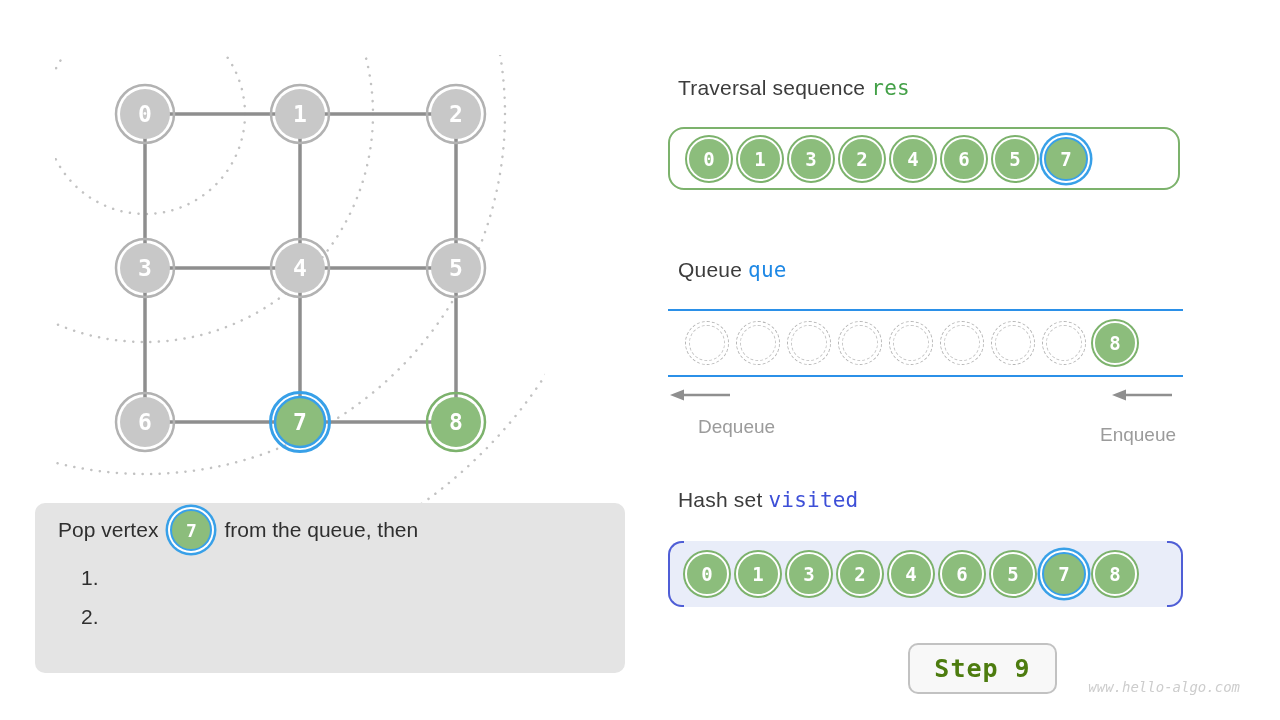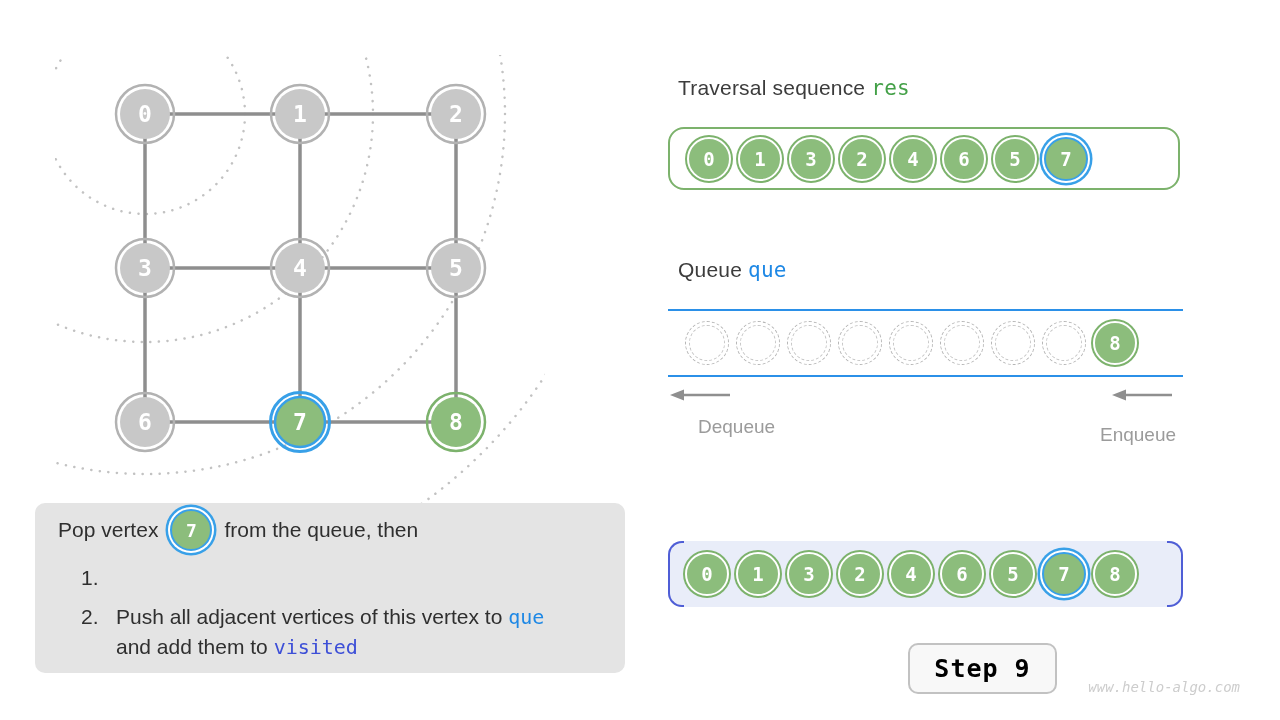--- a/index.html
+++ b/index.html
@@ -84,21 +84,21 @@
   .desc-steps .num { width:35px; flex:0 0 auto; }
   .desc-steps .code { font-size:20px; }
 
   
   .arrow-svg { display:block; }
   .step-btn {
     left:908px; top:643px; width:149px; height:51px;
     background:#f8f8f8; border:2px solid #c2c2c2; border-radius:10px;
     display:flex; align-items:center; justify-content:center;
     font-family:"DejaVu Sans Mono", monospace; font-weight:bold; font-size:25px;
-    color:#000000; letter-spacing:1px; cursor:default;
+    color:#4d7c0f; letter-spacing:1px; cursor:default;
   }
   .watermark {
     left:1076px; top:679px; width:164px; text-align:right;
     font-family:"DejaVu Sans Mono", monospace; font-size:14px; color:#cdcdcd;font-style:italic;
   }
 </style>
 </head>
 <body>
 
 <div class="canvas">
@@ -203,20 +203,23 @@
     <line x1="60" y1="7" x2="9" y2="7" stroke="#8f8f8f" stroke-width="2.5"></line>
     <polygon points="0,7 14,1.5 14,12.5" fill="#8f8f8f"></polygon>
   </svg>
   <svg class="abs arrow-svg" style="left:1112px; top:388px;" width="62" height="14" viewBox="0 0 62 14">
     <line x1="60" y1="7" x2="9" y2="7" stroke="#8f8f8f" stroke-width="2.5"></line>
     <polygon points="0,7 14,1.5 14,12.5" fill="#8f8f8f"></polygon>
   </svg>
   <div class="abs q-label" style="left:698px; top:416px;">Dequeue</div>
   <div class="abs q-label" style="left:1100px; top:416px; width:88px; text-align:left;margin-top:8px;">Enqueue</div>
 
+  <div class="abs sec-title" style="left:678px; top:488px;">
+    <span>Hash set </span><span class="code code-indigo">visited</span>
+  </div>
   <div class="abs hash-box">
     <div class="row">
         <div class="circle green">0</div>
         <div class="circle green">1</div>
         <div class="circle green">3</div>
         <div class="circle green">2</div>
         <div class="circle green">4</div>
         <div class="circle green">6</div>
         <div class="circle green">5</div>
         <div class="circle active">7</div>
@@ -229,21 +232,20 @@
       <span>Pop vertex</span>
       <span class="circle active">7</span>
       <span>from the queue, then</span>
     </div>
     <ol class="desc-steps">
         <li>
           <span class="num">1.</span>
         </li>
         <li>
           <span class="num">2.</span>
-          <span class="txt"><span>Push all adjacent vertices of this vertex to </span><span class="code code-blue">que</span><br><span>and add them to </span><span class="code code-indigo">visited</span></span>
         </li>
       </ol>
   </div>
 
   <div class="abs step-btn">Step 9</div>
   <div class="abs watermark">www.hello-algo.com</div>
 
 </div>
 
 </body></html>

